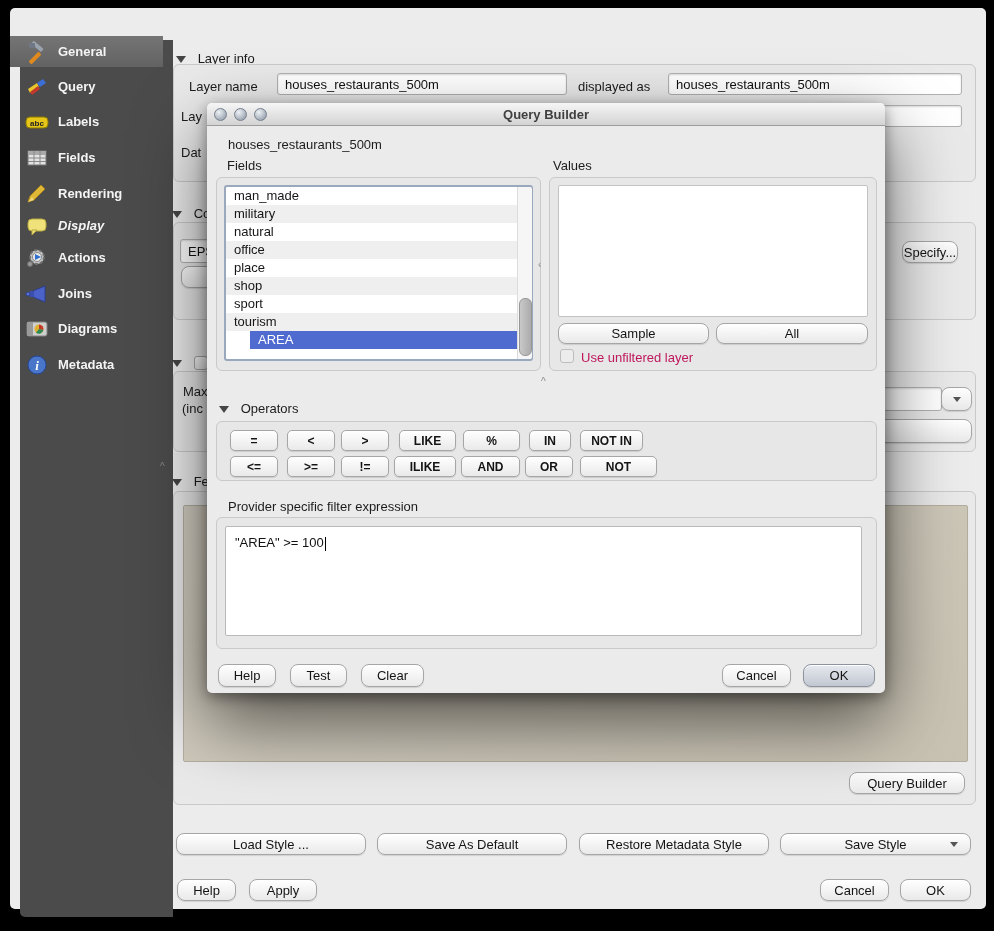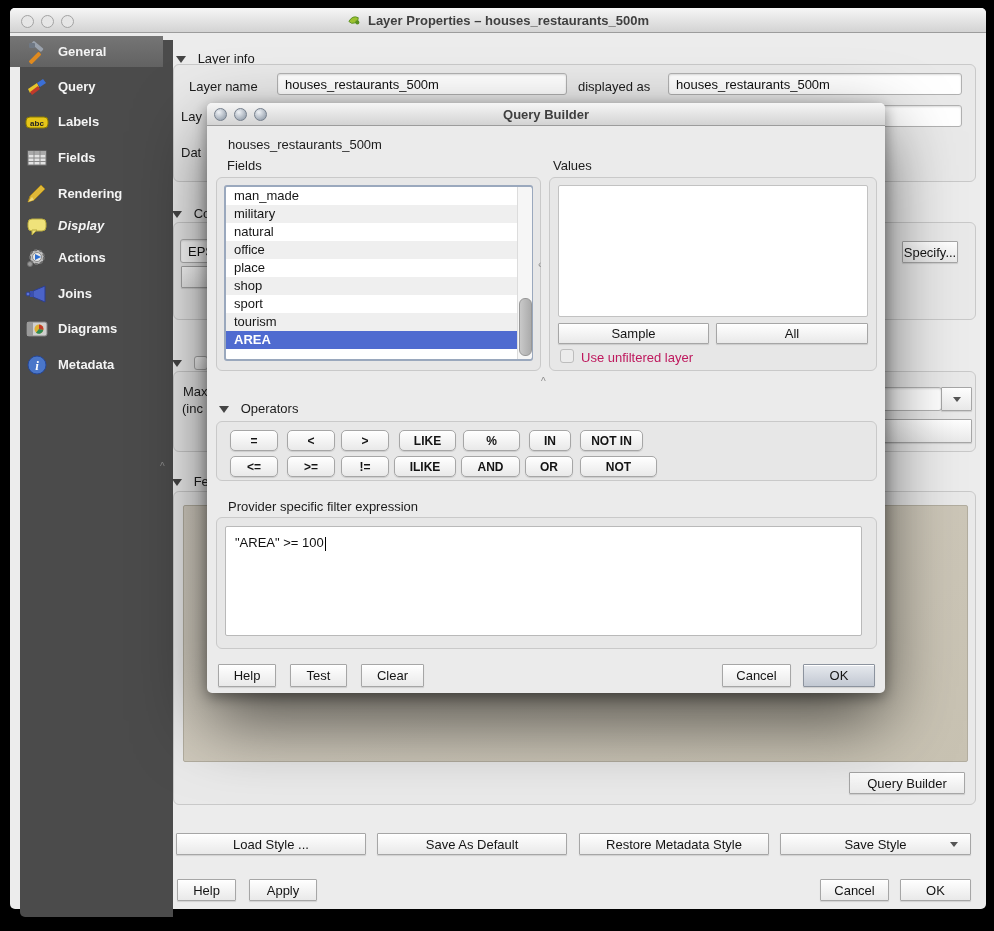--- a/index.html
+++ b/index.html
@@ -16,57 +16,45 @@
   .sitem{position:absolute;left:0;width:153px;height:31px;display:flex;align-items:center;}
   .sitem .ic{margin-left:15px;width:24px;height:24px;flex:0 0 24px;}
   .sitem .sl{margin-left:9px;font-size:13px;font-weight:600;color:#f4f4f4;}
   .sitem.sel{background:linear-gradient(#757575,#626262);}
   .grp{position:absolute;border:1px solid #c9c9c9;border-radius:6px;background:#e9e9e9;box-sizing:border-box;}
   .lbl{position:absolute;font-size:13px;color:#1c1c1c;white-space:nowrap;}
   .tri{display:inline-block;width:0;height:0;border-left:5px solid transparent;border-right:5px solid transparent;
        border-top:7px solid #454545;}
   .inp{position:absolute;background:#fff;border:1px solid #b1b1b1;border-radius:3px;box-sizing:border-box;
        box-shadow:inset 0 1px 2px rgba(0,0,0,.14);font-size:13px;color:#111;display:flex;align-items:center;padding:0 7px;}
-  .btn{position:absolute;box-sizing:border-box;border:1px solid #a6a6a6;border-radius:1px;
+  .btn{position:absolute;box-sizing:border-box;border:1px solid #a6a6a6;border-radius:8px;
        background:linear-gradient(#ffffff,#e9e9e9);box-shadow:0 1px 1px rgba(0,0,0,.12),inset 0 1px 0 #fff;
        font-size:13px;color:#141414;display:flex;align-items:center;justify-content:center;
        font-family:"Liberation Sans",sans-serif;white-space:nowrap;}
   .btn.def{background:linear-gradient(#e6e9ee,#c2c8d2);border-color:#8c939e;}
   .opbtn{font-size:12px;font-weight:700;border-radius:5px;}
   .dlg{position:absolute;left:207px;top:103px;width:678px;height:590px;background:#ebebeb;border-radius:5px;
        box-shadow:0 28px 70px rgba(0,0,0,.6),0 4px 14px rgba(0,0,0,.4);}
   .listrow{height:18px;line-height:18px;padding-left:8px;font-size:13px;color:#161616;}
   .listrow:nth-child(even){background:#efefef;}
-  .listrow.sel{background:#4f6bd0;color:#fff;font-weight:700;}
+  .listrow.sel{background:#4f6bd0;color:#fff;font-weight:400;margin-left:24px;}
   .cb{position:absolute;width:14px;height:14px;box-sizing:border-box;background:linear-gradient(#fff,#ececec);
       border:1px solid #ababab;border-radius:3px;}
   .dim{color:#be185d;}
   .scrolltrack{position:absolute;background:#f6f6f6;border-left:1px solid #dcdcdc;border-radius:0 2px 2px 0;}
   .scrollthumb{position:absolute;background:linear-gradient(90deg,#c9c9c9,#ababab);border:1px solid #979797;border-radius:6px;}
   .beige{position:absolute;background:linear-gradient(150deg,#d3cdc1,#c8c2b2);border:1px solid #b2ad9f;border-radius:2px;}
   .combo-arrow{width:0;height:0;border-left:4px solid transparent;border-right:4px solid transparent;border-top:5px solid #555;}
   .cursorbar{display:inline-block;width:1px;height:14px;background:#000;margin-left:1px;vertical-align:middle;}
 </style>
 </head>
 <body>
 
 <div class="win">
 
-  <div class="tbar" style="left:0;top:0;width:976px;height:24px;">
-    <span class="tl hollow" style="left:11px;top:7px;"></span>
-    <span class="tl hollow" style="left:31px;top:7px;"></span>
-    <span class="tl hollow" style="left:51px;top:7px;"></span>
-    <span class="ttext">
-      <svg width="15" height="15" viewBox="0 0 16 16">
-        <path d="M2 9 Q6 2 12 5 Q12 11 5 11 Z" fill="#9cc12f" stroke="#5a8f1f" stroke-width="1"></path>
-        <circle cx="11" cy="10" r="2.2" fill="#5a8f1f"></circle>
-      </svg>
-      <span>Layer Properties – houses_restaurants_500m</span>
-    </span>
-  </div>
 
   <div class="sidebar"></div>
 
   <div class="sitem sel" style="top:28px;">
     <svg class="ic" viewBox="0 0 24 24">
       <rect x="3" y="16" width="14" height="4" rx="1" transform="rotate(-45 10 18)" fill="#e08a1e"></rect>
       <rect x="6" y="4" width="13" height="4" rx="1" transform="rotate(40 12 6)" fill="#9aa2ad"></rect>
       <rect x="4" y="3" width="6" height="5" rx="1" fill="#6f7884"></rect>
     </svg>
     <span class="sl">General</span>

